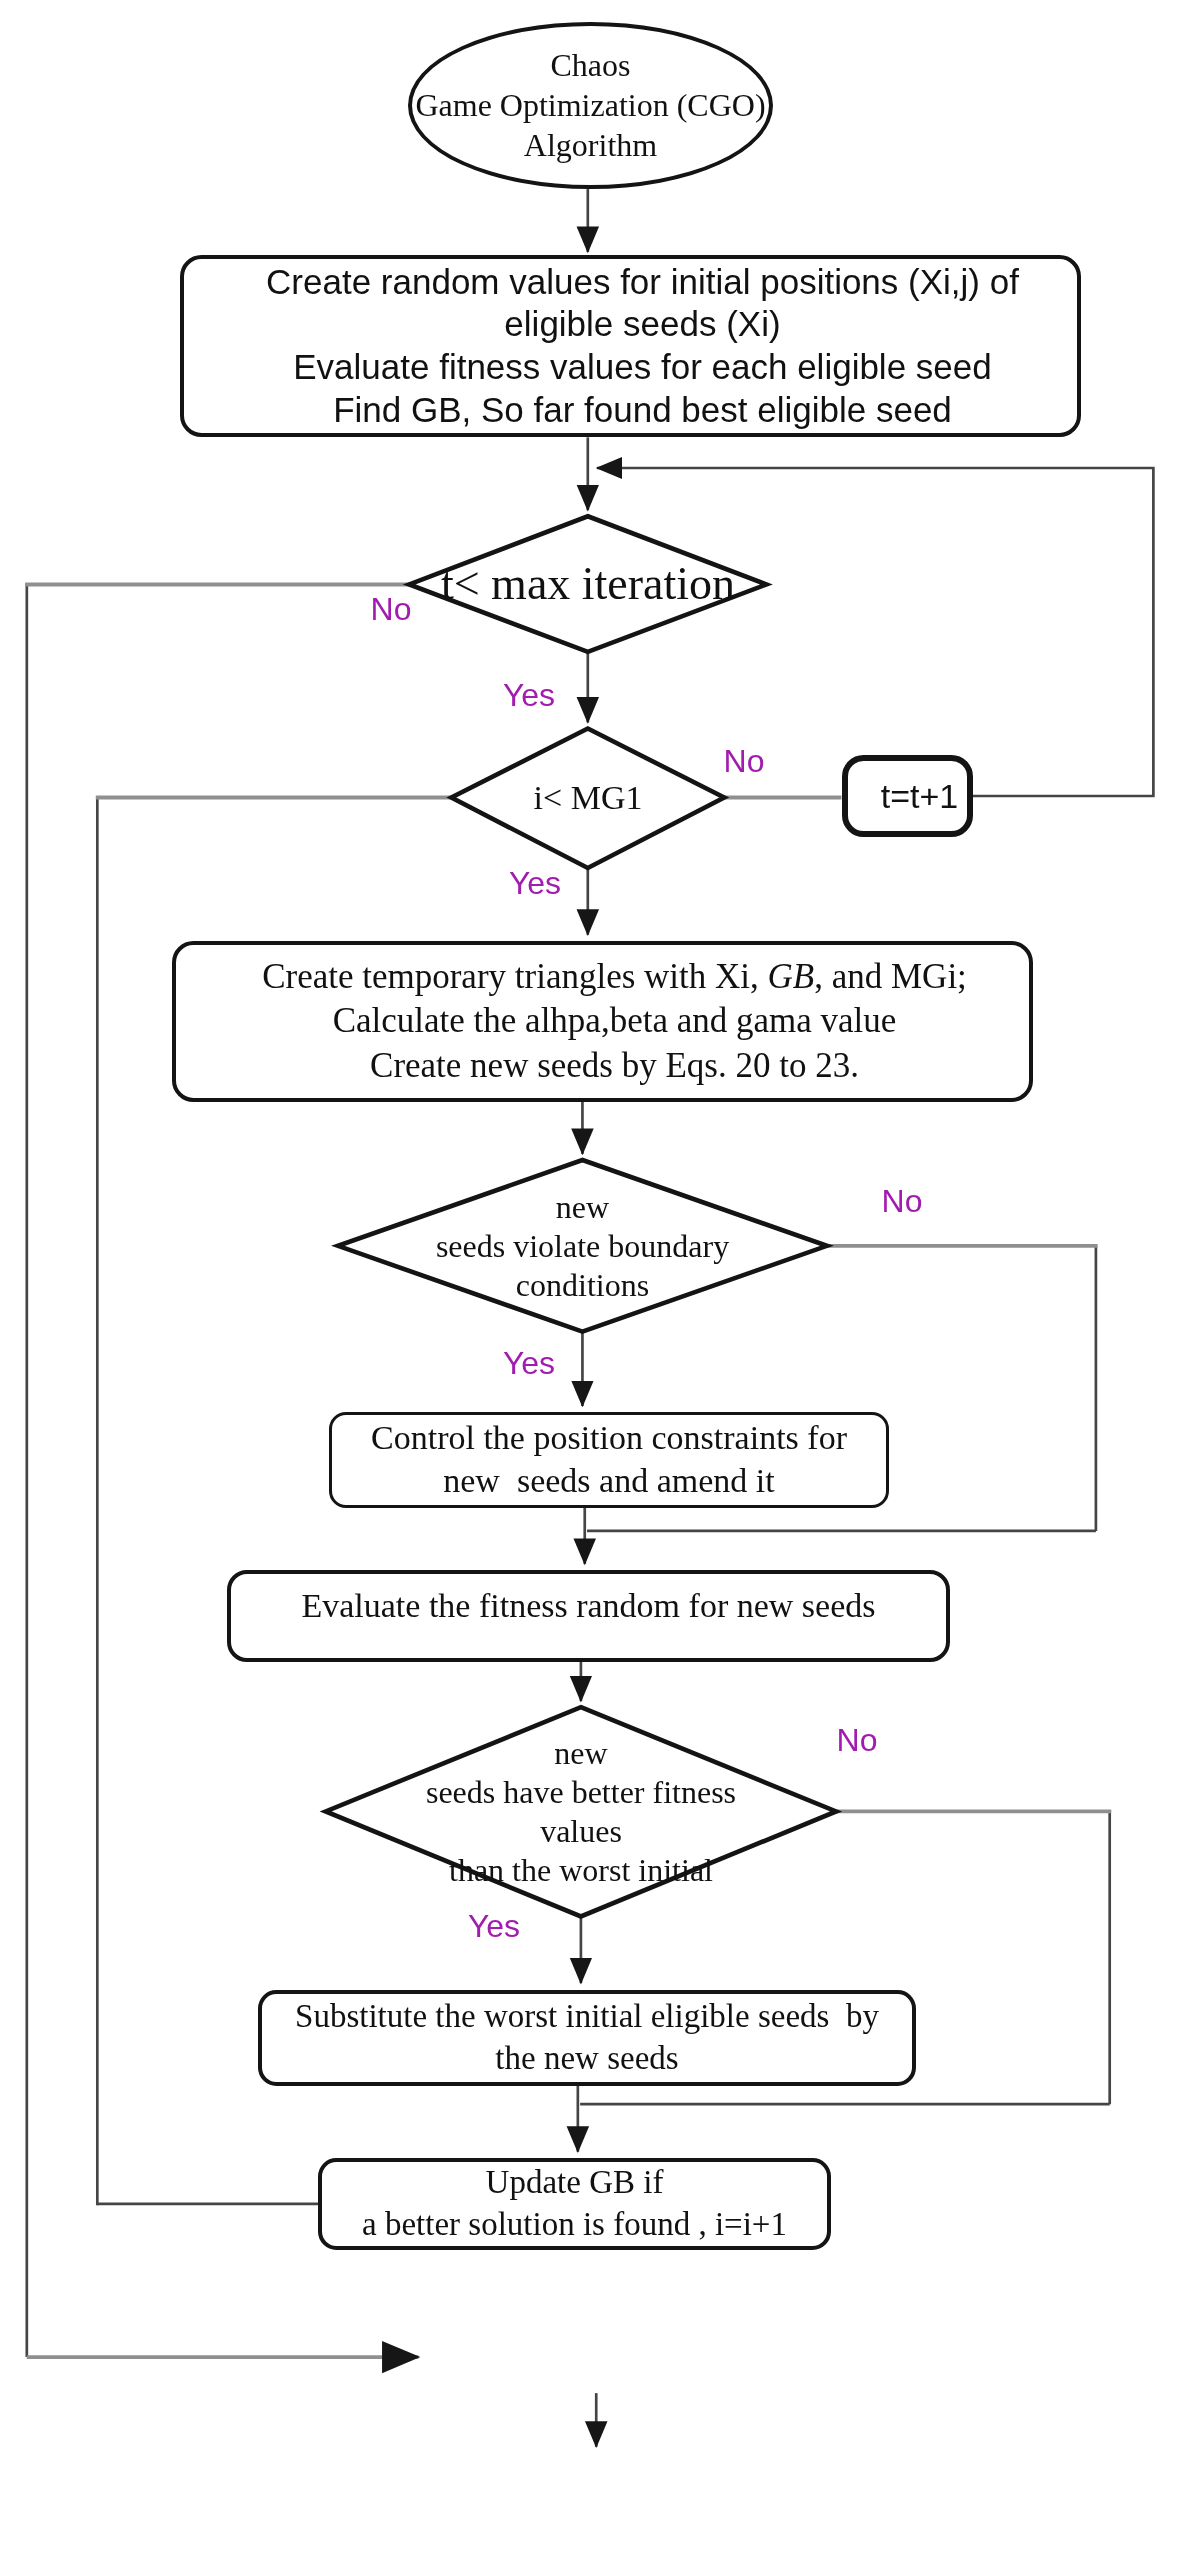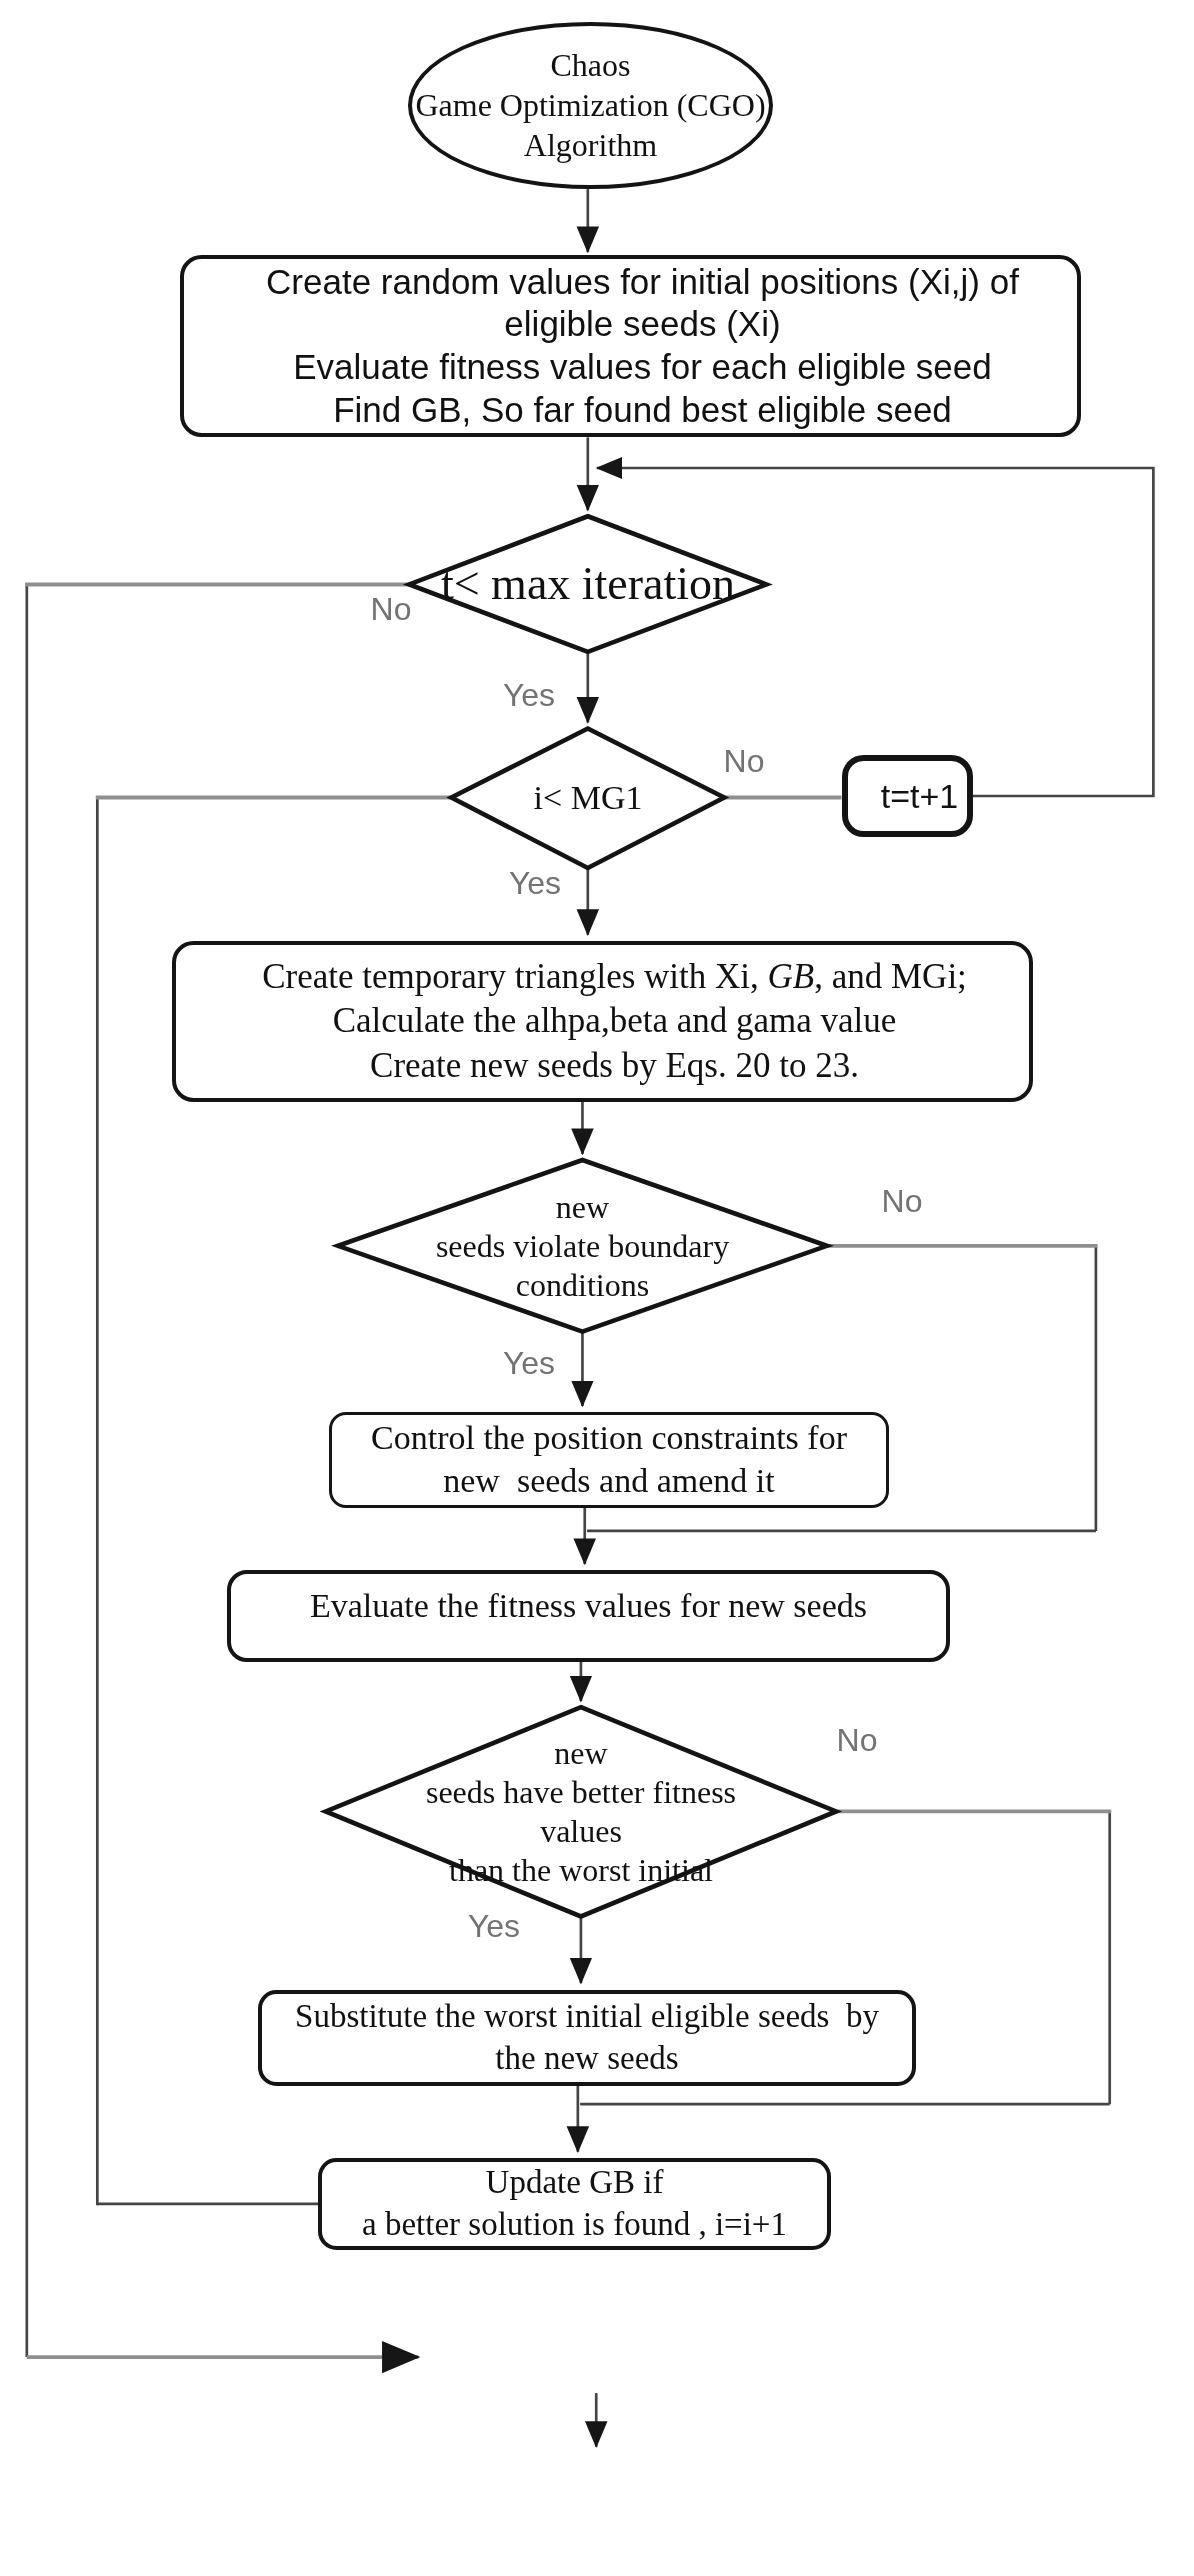--- a/index.html
+++ b/index.html
@@ -10,21 +10,21 @@
         display:flex;align-items:center;justify-content:center;text-align:center;
         white-space:pre-wrap;z-index:2;line-height:1.26;}
   .rect{border-radius:21.5px;padding-left:24px;}
   .ellipse{border-radius:50%;}
   .serif{font-family:"Liberation Serif", serif;}
   .sans{font-family:"Liberation Sans", sans-serif;}
   .dtext{position:absolute;display:flex;flex-direction:column;align-items:center;justify-content:center;
          text-align:center;white-space:pre-wrap;z-index:3;line-height:1.22;
          font-family:"Liberation Serif", serif;}
   .elabel{position:absolute;width:92px;height:40px;display:flex;align-items:center;justify-content:center;
-          font-family:"Liberation Sans", sans-serif;font-size:32px;color:#737373;z-index:3;}
+          font-family:"Liberation Sans", sans-serif;font-size:32px;color:#a21caf;z-index:3;}
   .tline{display:block;}
 </style>
 </head>
 <body>
 
 <div id="canvas">
 
   <svg id="wires" width="1194" height="2576" viewBox="0 0 1558 3360">
     <defs>
       <marker id="arr" markerWidth="12" markerHeight="11" refX="9.5" refY="5" orient="auto" markerUnits="strokeWidth">
@@ -92,21 +92,21 @@
   <div class="node rect sans" style="left:842px;top:755px;width:131px;height:82px;border-width:6.1px;font-size:34px;">t=t+1</div>
 
   <div class="node rect serif" style="left:172px;top:941px;width:861px;height:161px;font-size:35px;flex-direction:column;">
     <span class="tline"><span>Create temporary triangles with Xi, </span><i>GB</i><span>, and MGi;</span></span><span class="tline">Calculate the alhpa,beta and gama value
 Create new seeds by Eqs. 20 to 23.</span>
   </div>
 
   <div class="node serif" style="left:329px;top:1412px;width:560px;height:96px;border-width:3.8px;border-radius:17px;font-size:34px;">Control the position constraints for
 new  seeds and amend it</div>
 
-  <div class="node serif" style="left:227px;top:1570px;width:723px;height:92px;border-radius:20px;font-size:34px;padding-bottom:20px;">Evaluate the fitness values for new seeds</div>
+  <div class="node serif" style="left:227px;top:1570px;width:723px;height:92px;border-radius:20px;font-size:34px;padding-bottom:20px;">Evaluate the fitness random for new seeds</div>
 
   <div class="node serif" style="left:258px;top:1990px;width:658px;height:96px;border-radius:18.4px;font-size:33px;">Substitute the worst initial eligible seeds  by
 the new seeds</div>
 
   <div class="node serif" style="left:318px;top:2158px;width:513px;height:92px;border-radius:18.4px;font-size:33px;">Update GB if
 a better solution is found , i=i+1</div>
 
 
 
   <div class="elabel" style="left:345px;top:589px;">No</div>

